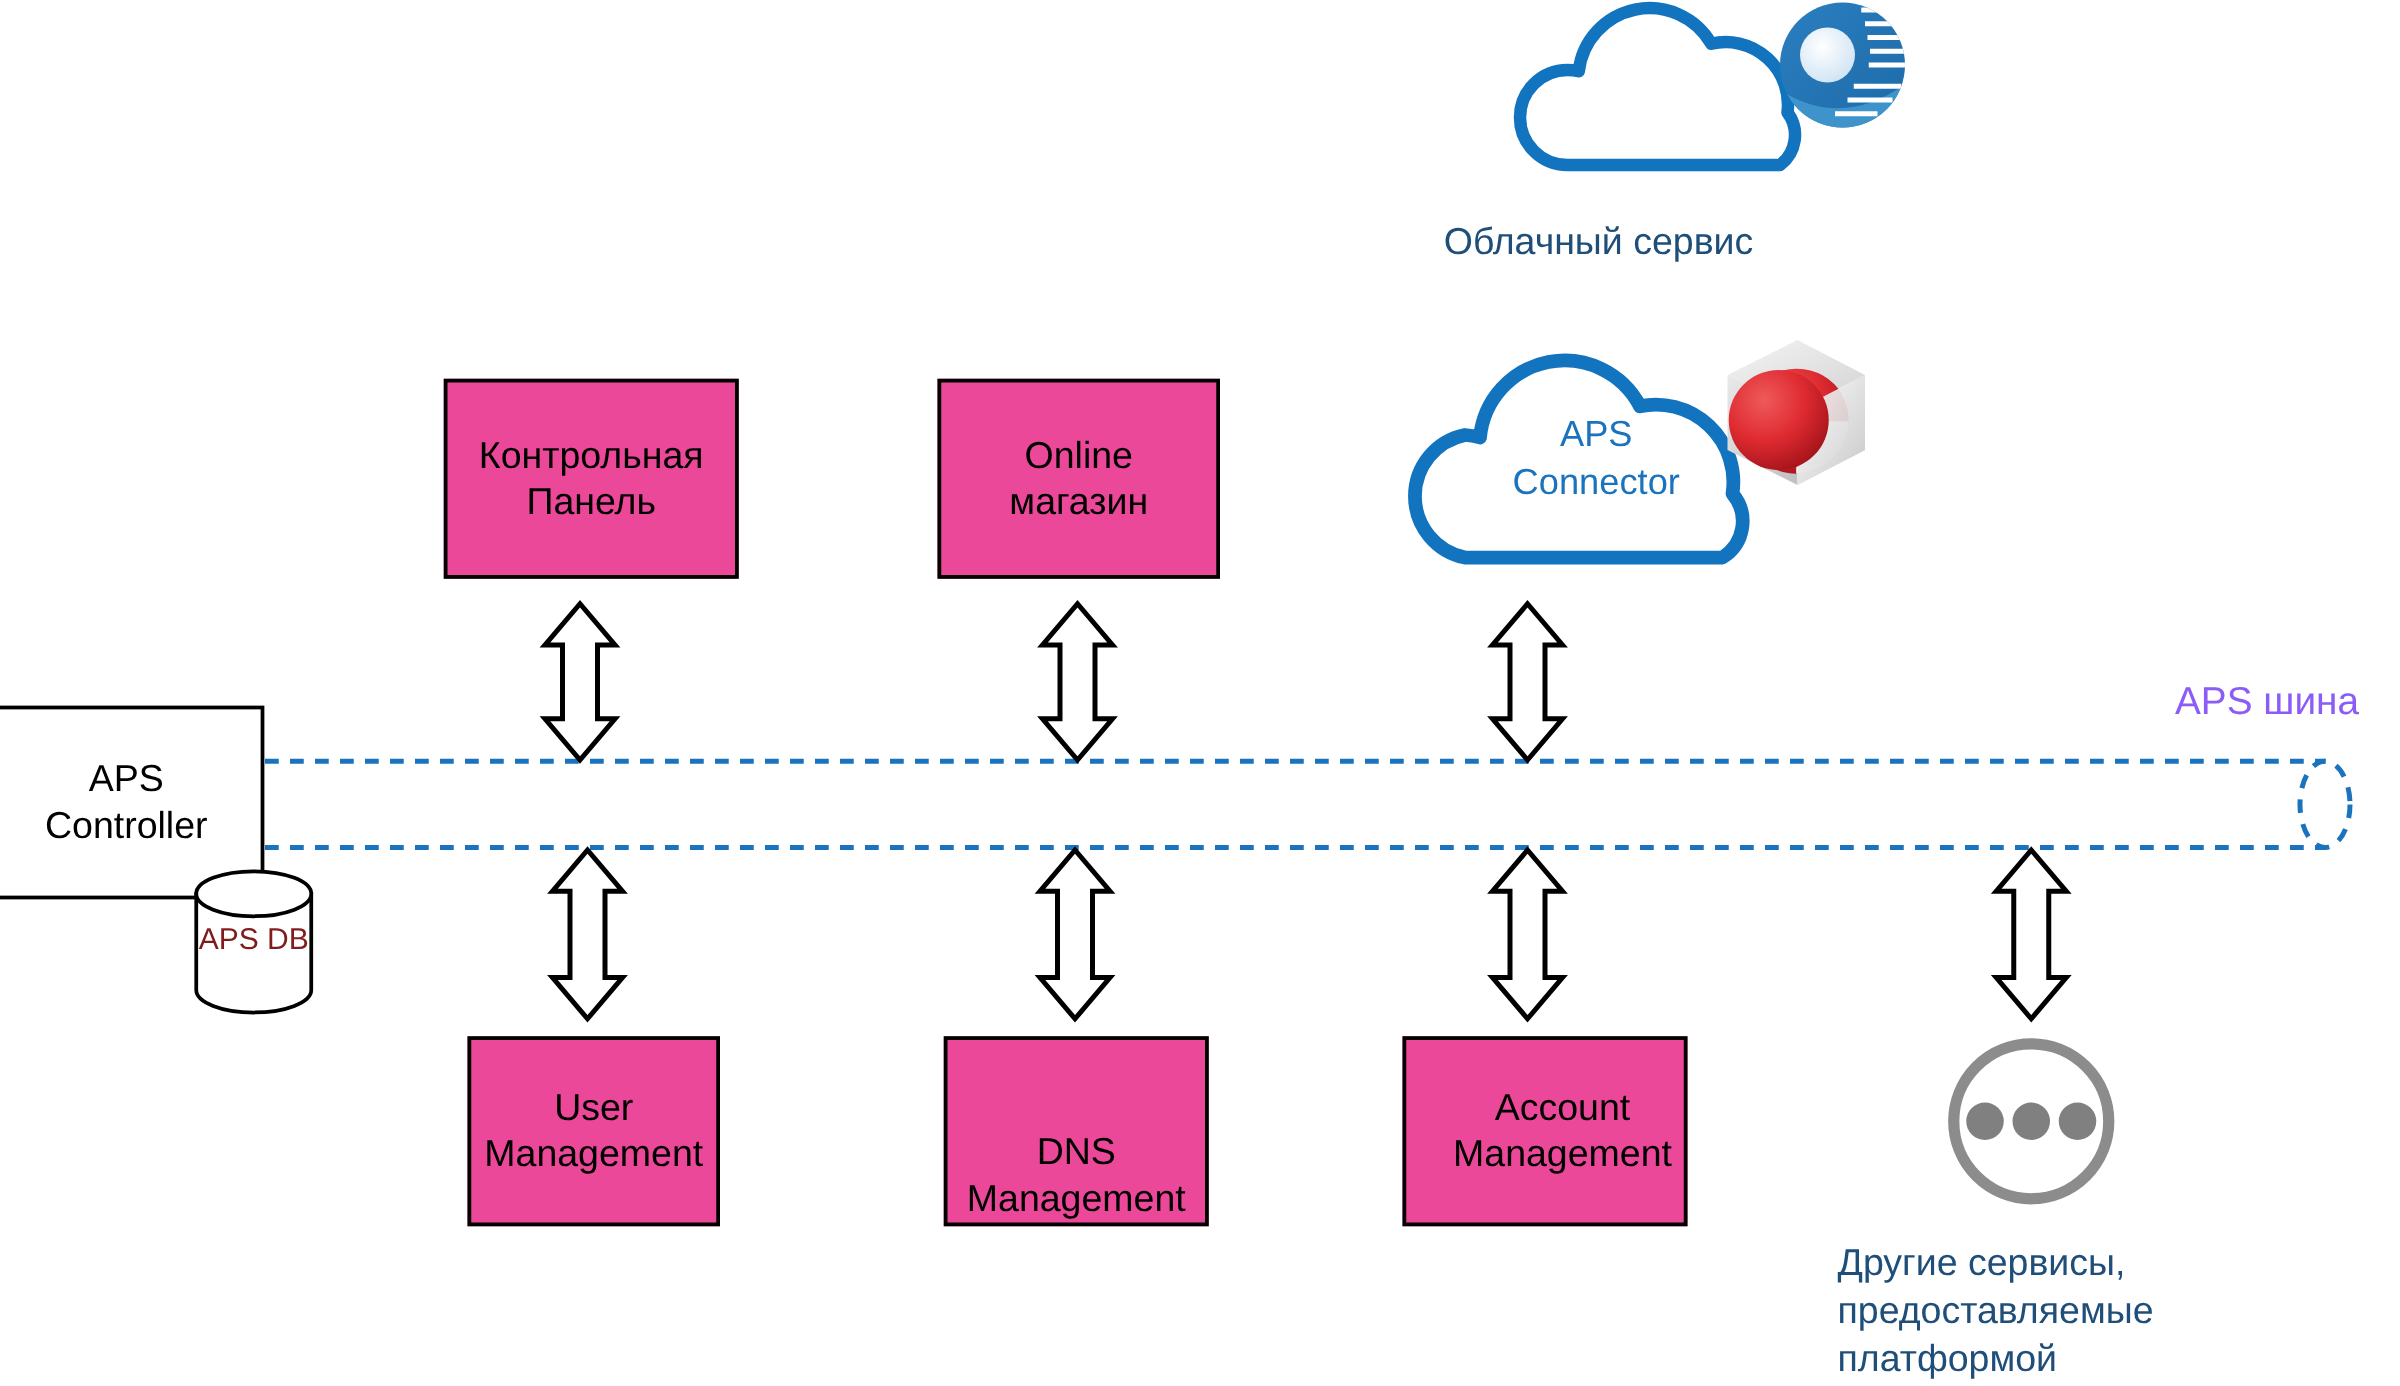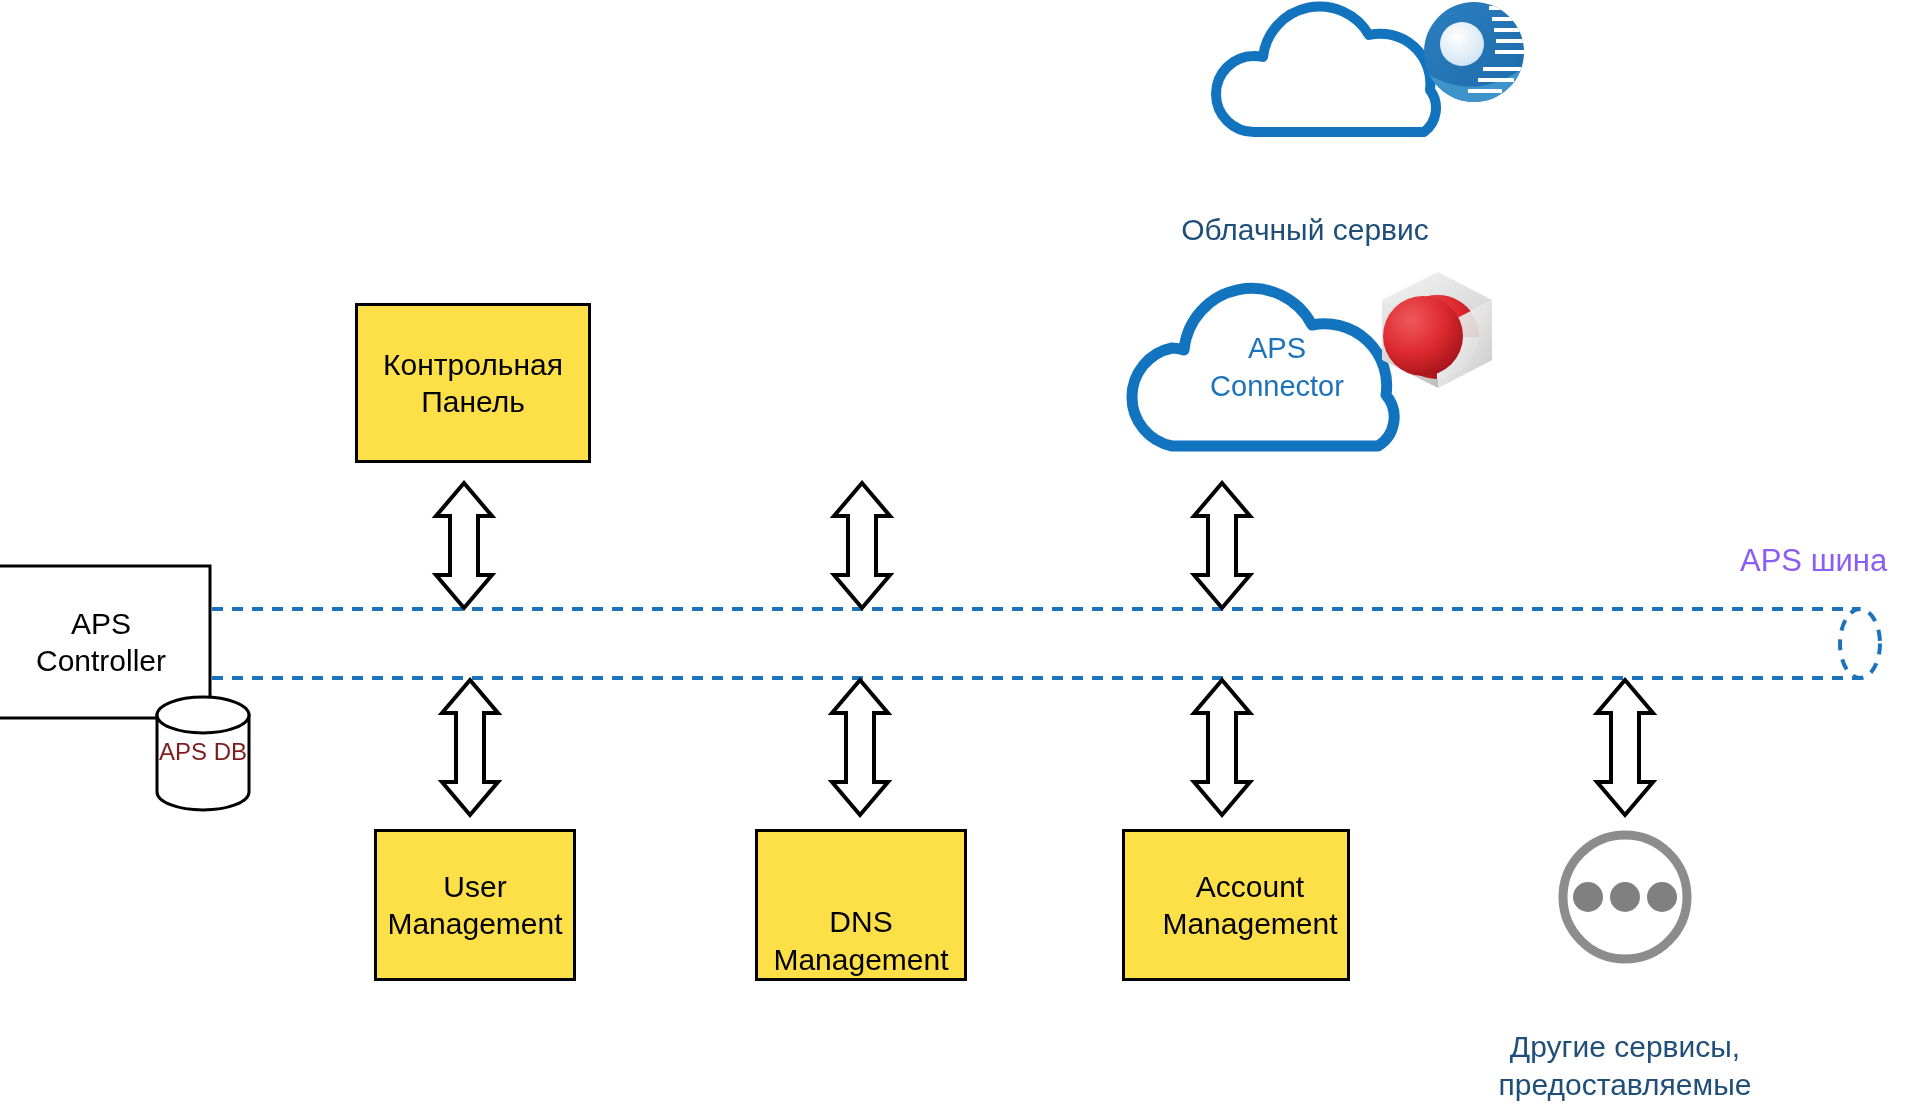--- a/index.html
+++ b/index.html
@@ -20,42 +20,41 @@
     width: 1920px;
     height: 1109px;
   }
   .node {
     position: absolute;
     box-sizing: border-box;
   }
   
   .proc-box {
     border: 3px solid #000000;
-    background: #fde047;
+    background: #ec4899;
     display: flex;
     align-items: center;
     justify-content: center;
     text-align: center;
     color: #000000;
     font-size: 30px;
     line-height: 1.25;
     font-family: "Liberation Sans", "DejaVu Sans", sans-serif;
   }
   .proc-box .lbl { white-space: pre-line; }
 
   
   .cloud-caption {
     position: absolute;
-    text-align: center;
+    text-align: left;
     color: #1F4E79;
     font-size: 30px;
     line-height: 1.28;
     font-family: "Liberation Sans", "DejaVu Sans", sans-serif;
     white-space: pre-line;
-    margin-top: 36px;
   }
   .bus-caption {
     position: absolute;
     color: #8b5cf6;
     font-size: 31px;
     font-family: "Liberation Sans", "DejaVu Sans", sans-serif;
     white-space: nowrap;
   }
   .aps-conn-text {
     position: absolute;
@@ -224,20 +223,24 @@
 
   <div class="cloud-caption" style="left:1470px; top:992px; width:310px;">Другие сервисы,
 предоставляемые
 платформой</div>
 
   <div class="node proc-box" style="left:355px; top:303px; width:236px; height:160px;">
     <span class="lbl">Контрольная
 Панель</span>
   </div>
 
+  <div class="node proc-box" style="left:750px; top:303px; width:226px; height:160px;">
+    <span class="lbl">Online
+магазин</span>
+  </div>
 
   <div class="node proc-box" style="left:374px; top:829px; width:202px; height:152px;">
     <span class="lbl">User
 Management</span>
   </div>
 
   <div class="node proc-box" style="left:755px; top:829px; width:212px; height:152px;align-items:flex-end;">
     <span class="lbl">DNS
 Management</span>
   </div>

